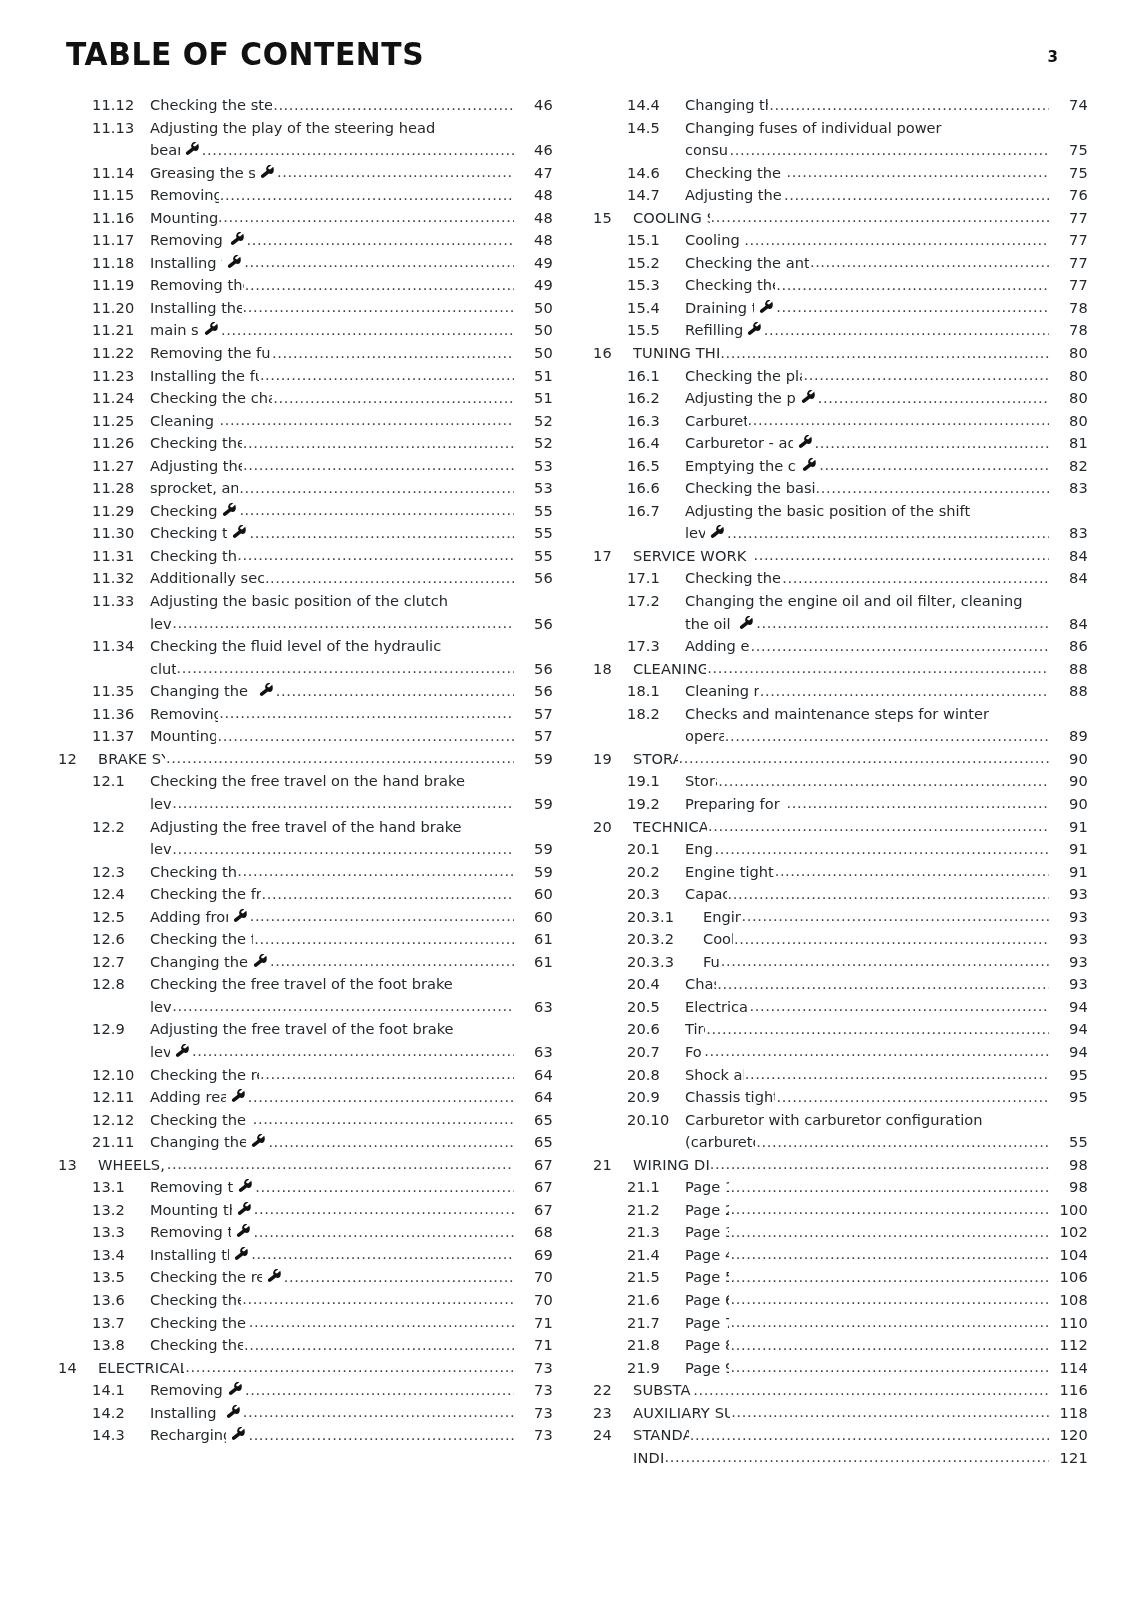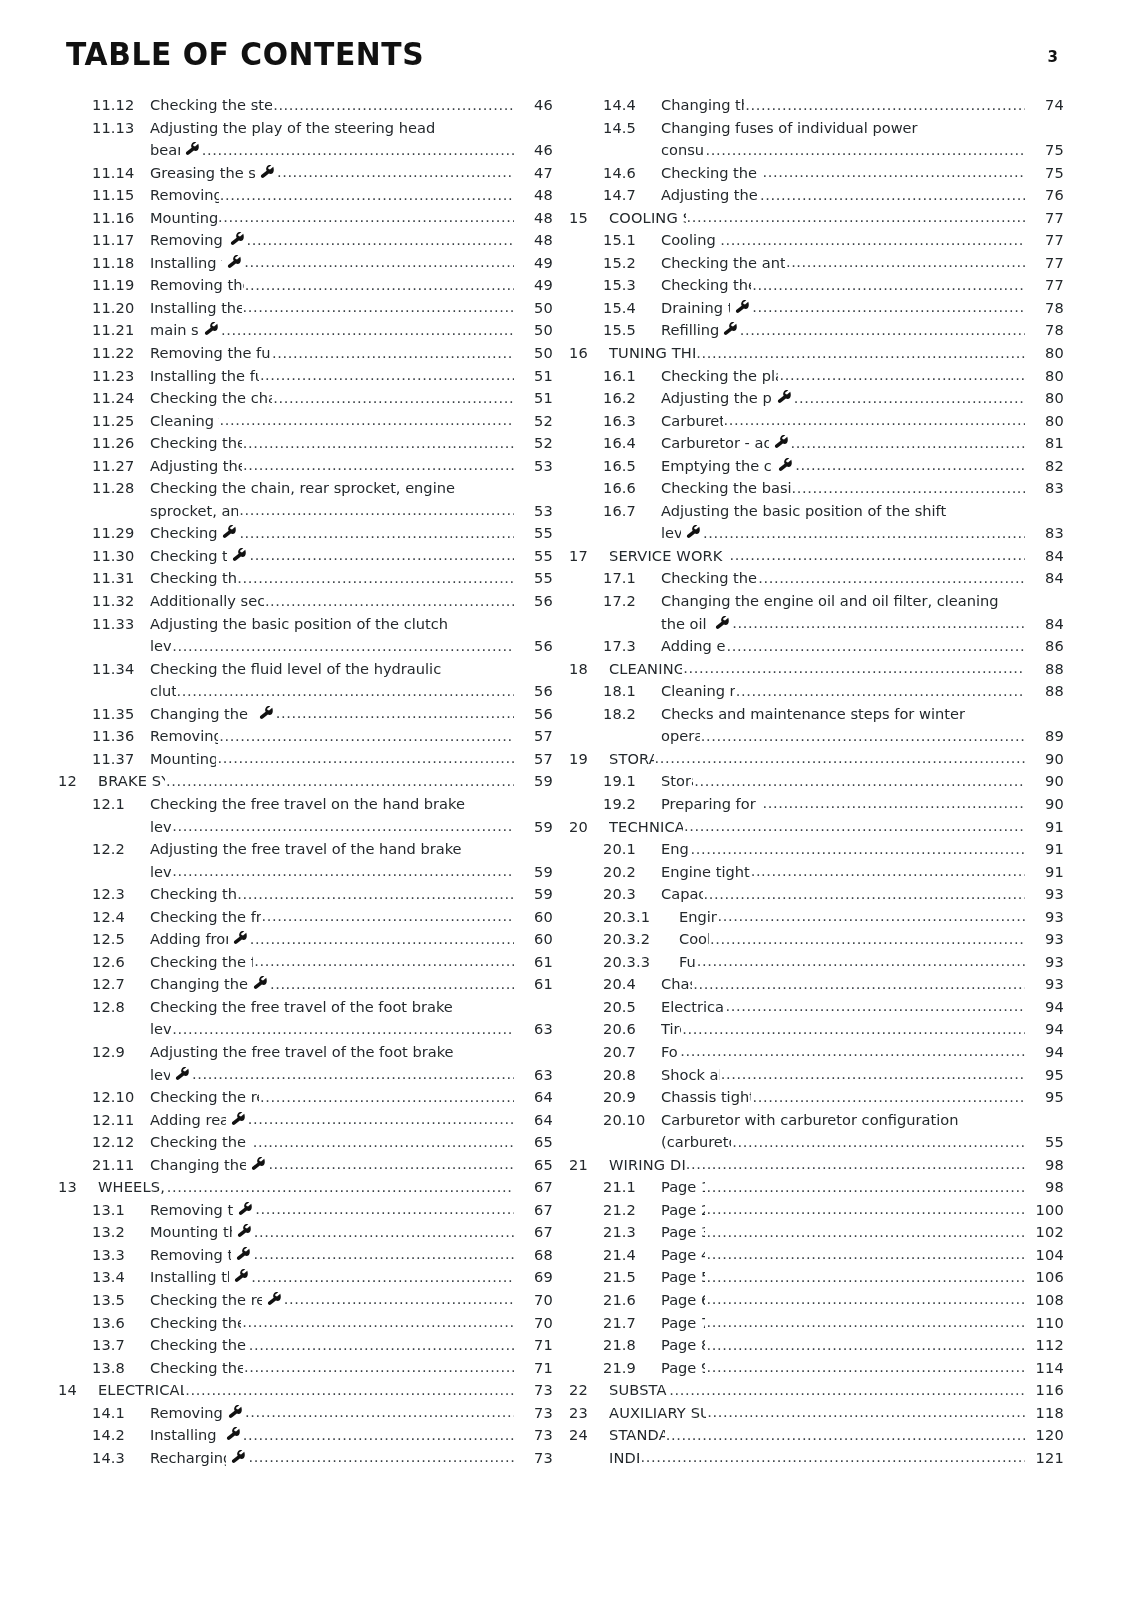--- a/index.html
+++ b/index.html
@@ -43,21 +43,21 @@
   }
   .page-num {
     font-size: 15px;
     font-weight: 700;
     color: #111111;
     padding-top: 10px;
   }
   
   .columns {
     display: flex;
-    gap: 16px;
+    gap: 40px;
     align-items: flex-start;
   }
   .col {
     width: 495px;
     flex: 0 0 495px;
   }
   
   .toc-row {
     display: flex;
     align-items: baseline;
@@ -322,23 +322,20 @@
               <span class="txt">Adjusting the chain tension</span>
               <span class="dots"></span>
               <span class="pg">53</span>
             </div>
           </div>
         </div>
         <div class="toc-row lvl2">
           <div class="num">11.28</div>
           <div class="body-cell">
             <div class="tline">
-              <span class="txt">Checking the chain, rear sprocket, engine</span>
-            </div>
-            <div class="tline">
               <span class="txt">sprocket, and chain guide</span>
               <span class="dots"></span>
               <span class="pg">53</span>
             </div>
           </div>
         </div>
         <div class="toc-row lvl2">
           <div class="num">11.29</div>
           <div class="body-cell">
             <div class="tline">

